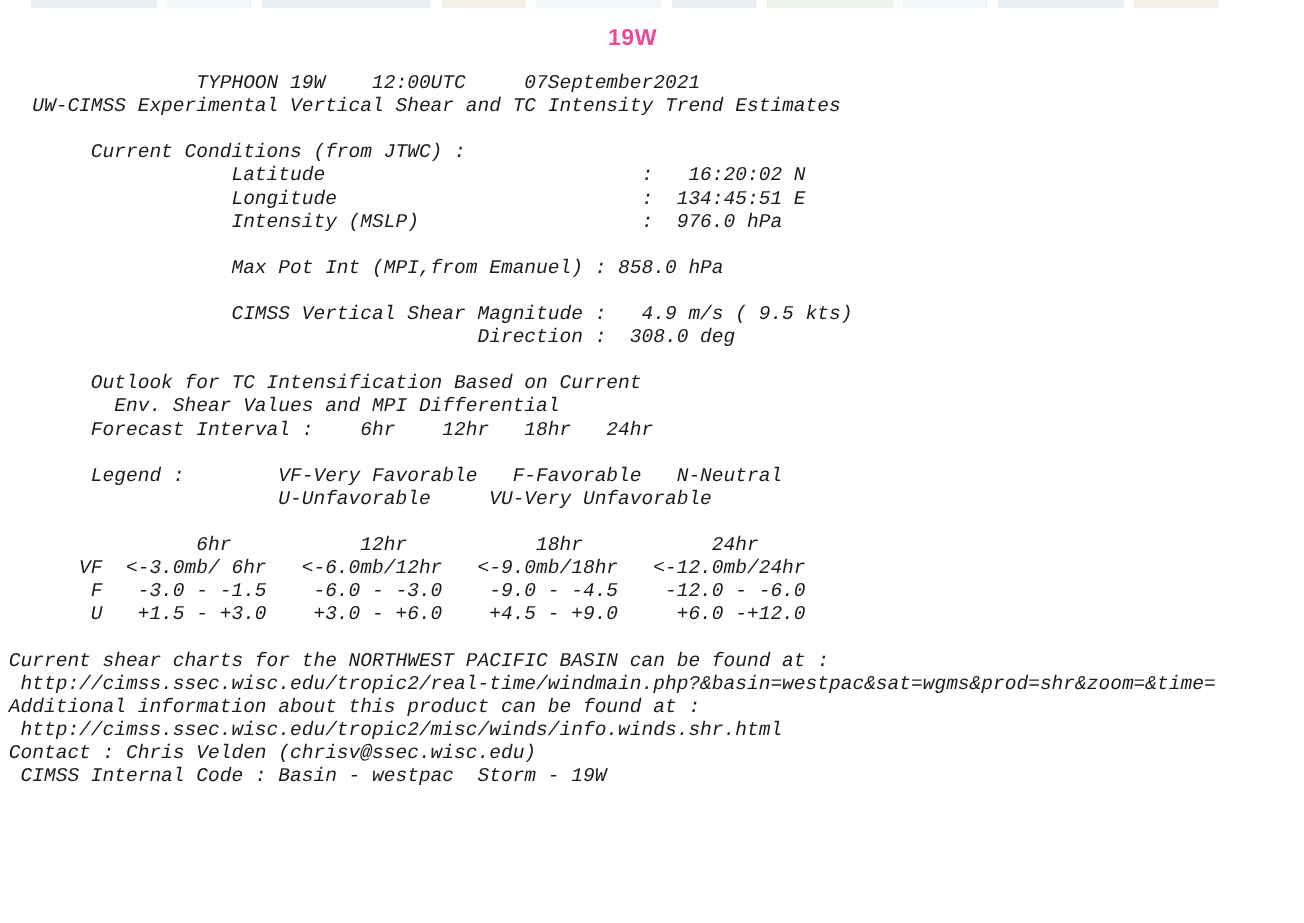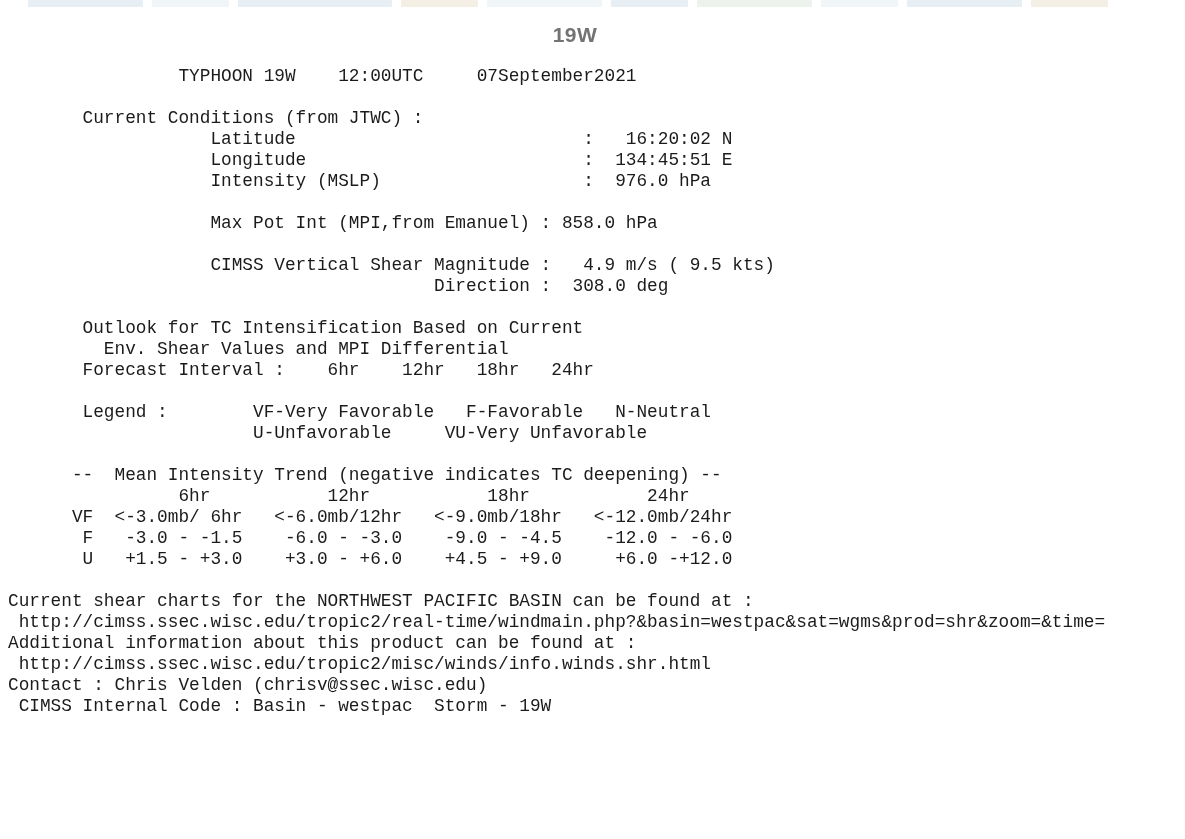--- a/index.html
+++ b/index.html
@@ -18,29 +18,29 @@
     height: 100%; border-radius: 1px;
   }
   .seg.a { background: #e7eef4; }
   .seg.b { background: #f0f5f8; }
   .seg.c { background: #edf2ec; }
   .seg.d { background: #f4efe4; }
   .page-title {
     position: absolute; top: 23px; left: 0; width: 1150px;
     text-align: center;
     font-family: "Liberation Sans", sans-serif;
-    font-weight: bold; font-size: 21px; color: #737373;
+    font-weight: bold; font-size: 21px; color: #ec4899;
     letter-spacing: 0.5px;
   }
   .report {
     position: absolute; top: 66px; left: 8px;
     font-size: 17.75px; line-height: 21px;
     color: #1b1b1b;
   }
-  .ln { white-space: pre; height: 21px; }
+  .ln { white-space: pre; height: 21px; font-style: italic; }
 </style>
 </head>
 <body>
 
 <div class="artifact-bar">
   <div class="seg a" style="flex: 3"></div>
   <div class="seg b" style="flex: 2"></div>
   <div class="seg a" style="flex: 4"></div>
   <div class="seg d" style="flex: 2"></div>
   <div class="seg b" style="flex: 3"></div>
@@ -48,39 +48,39 @@
   <div class="seg c" style="flex: 3"></div>
   <div class="seg b" style="flex: 2"></div>
   <div class="seg a" style="flex: 3"></div>
   <div class="seg d" style="flex: 2"></div>
 </div>
 
 <div class="page-title">19W</div>
 
 <div class="report">
   <div class="ln">                TYPHOON 19W    12:00UTC     07September2021</div>
+  <div class="ln">  UW-CIMSS Experimental Vertical Shear and TC Intensity Trend Estimates</div>
   <div class="ln"></div>
   <div class="ln">       Current Conditions (from JTWC) :</div>
   <div class="ln">                   Latitude                           :   16:20:02 N</div>
   <div class="ln">                   Longitude                          :  134:45:51 E</div>
   <div class="ln">                   Intensity (MSLP)                   :  976.0 hPa</div>
   <div class="ln"></div>
   <div class="ln">                   Max Pot Int (MPI,from Emanuel) : 858.0 hPa</div>
   <div class="ln"></div>
   <div class="ln">                   CIMSS Vertical Shear Magnitude :   4.9 m/s ( 9.5 kts)</div>
   <div class="ln">                                        Direction :  308.0 deg</div>
   <div class="ln"></div>
   <div class="ln">       Outlook for TC Intensification Based on Current</div>
   <div class="ln">         Env. Shear Values and MPI Differential</div>
   <div class="ln">       Forecast Interval :    6hr    12hr   18hr   24hr</div>
   <div class="ln"></div>
   <div class="ln">       Legend :        VF-Very Favorable   F-Favorable   N-Neutral</div>
   <div class="ln">                       U-Unfavorable     VU-Very Unfavorable</div>
   <div class="ln"></div>
-  <div class="ln">      --  Mean Intensity Trend (negative indicates TC deepening) --</div>
   <div class="ln">                6hr           12hr           18hr           24hr</div>
   <div class="ln">      VF  &lt;-3.0mb/ 6hr   &lt;-6.0mb/12hr   &lt;-9.0mb/18hr   &lt;-12.0mb/24hr</div>
   <div class="ln">       F   -3.0 - -1.5    -6.0 - -3.0    -9.0 - -4.5    -12.0 - -6.0</div>
   <div class="ln">       U   +1.5 - +3.0    +3.0 - +6.0    +4.5 - +9.0     +6.0 -+12.0</div>
   <div class="ln"></div>
   <div class="ln">Current shear charts for the NORTHWEST PACIFIC BASIN can be found at :</div>
   <div class="ln"> http://cimss.ssec.wisc.edu/tropic2/real-time/windmain.php?&amp;basin=westpac&amp;sat=wgms&amp;prod=shr&amp;zoom=&amp;time=</div>
   <div class="ln">Additional information about this product can be found at :</div>
   <div class="ln"> http://cimss.ssec.wisc.edu/tropic2/misc/winds/info.winds.shr.html</div>
   <div class="ln">Contact : Chris Velden (chrisv@ssec.wisc.edu)</div>

